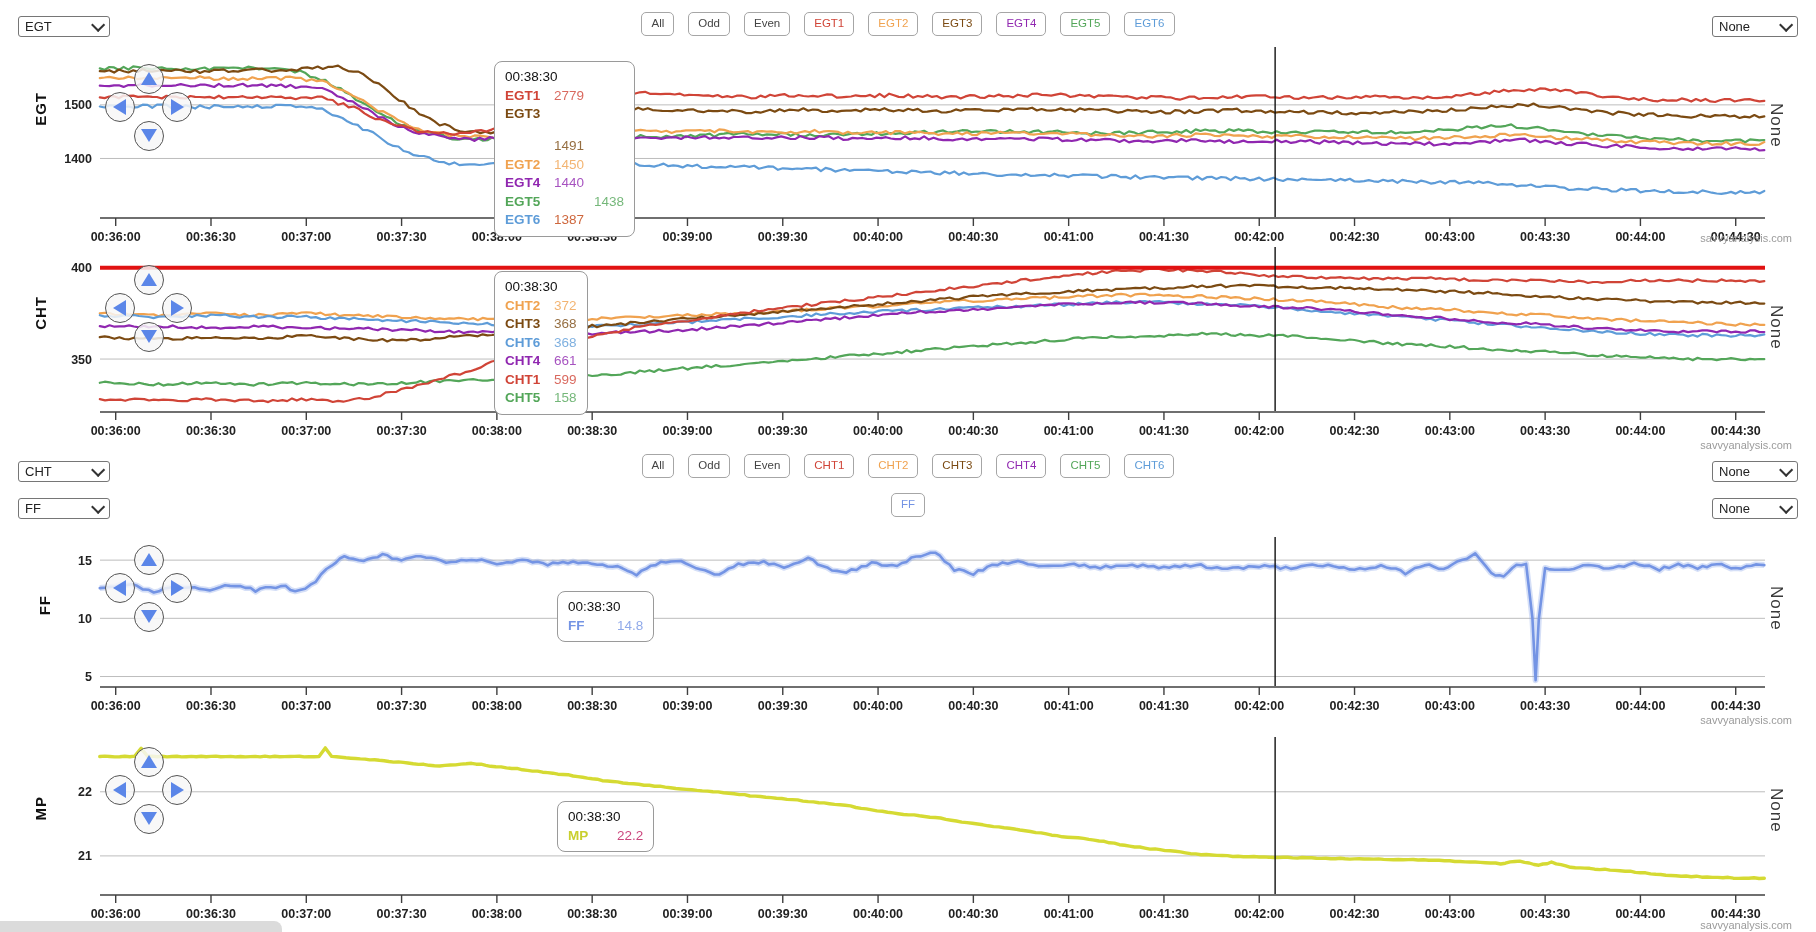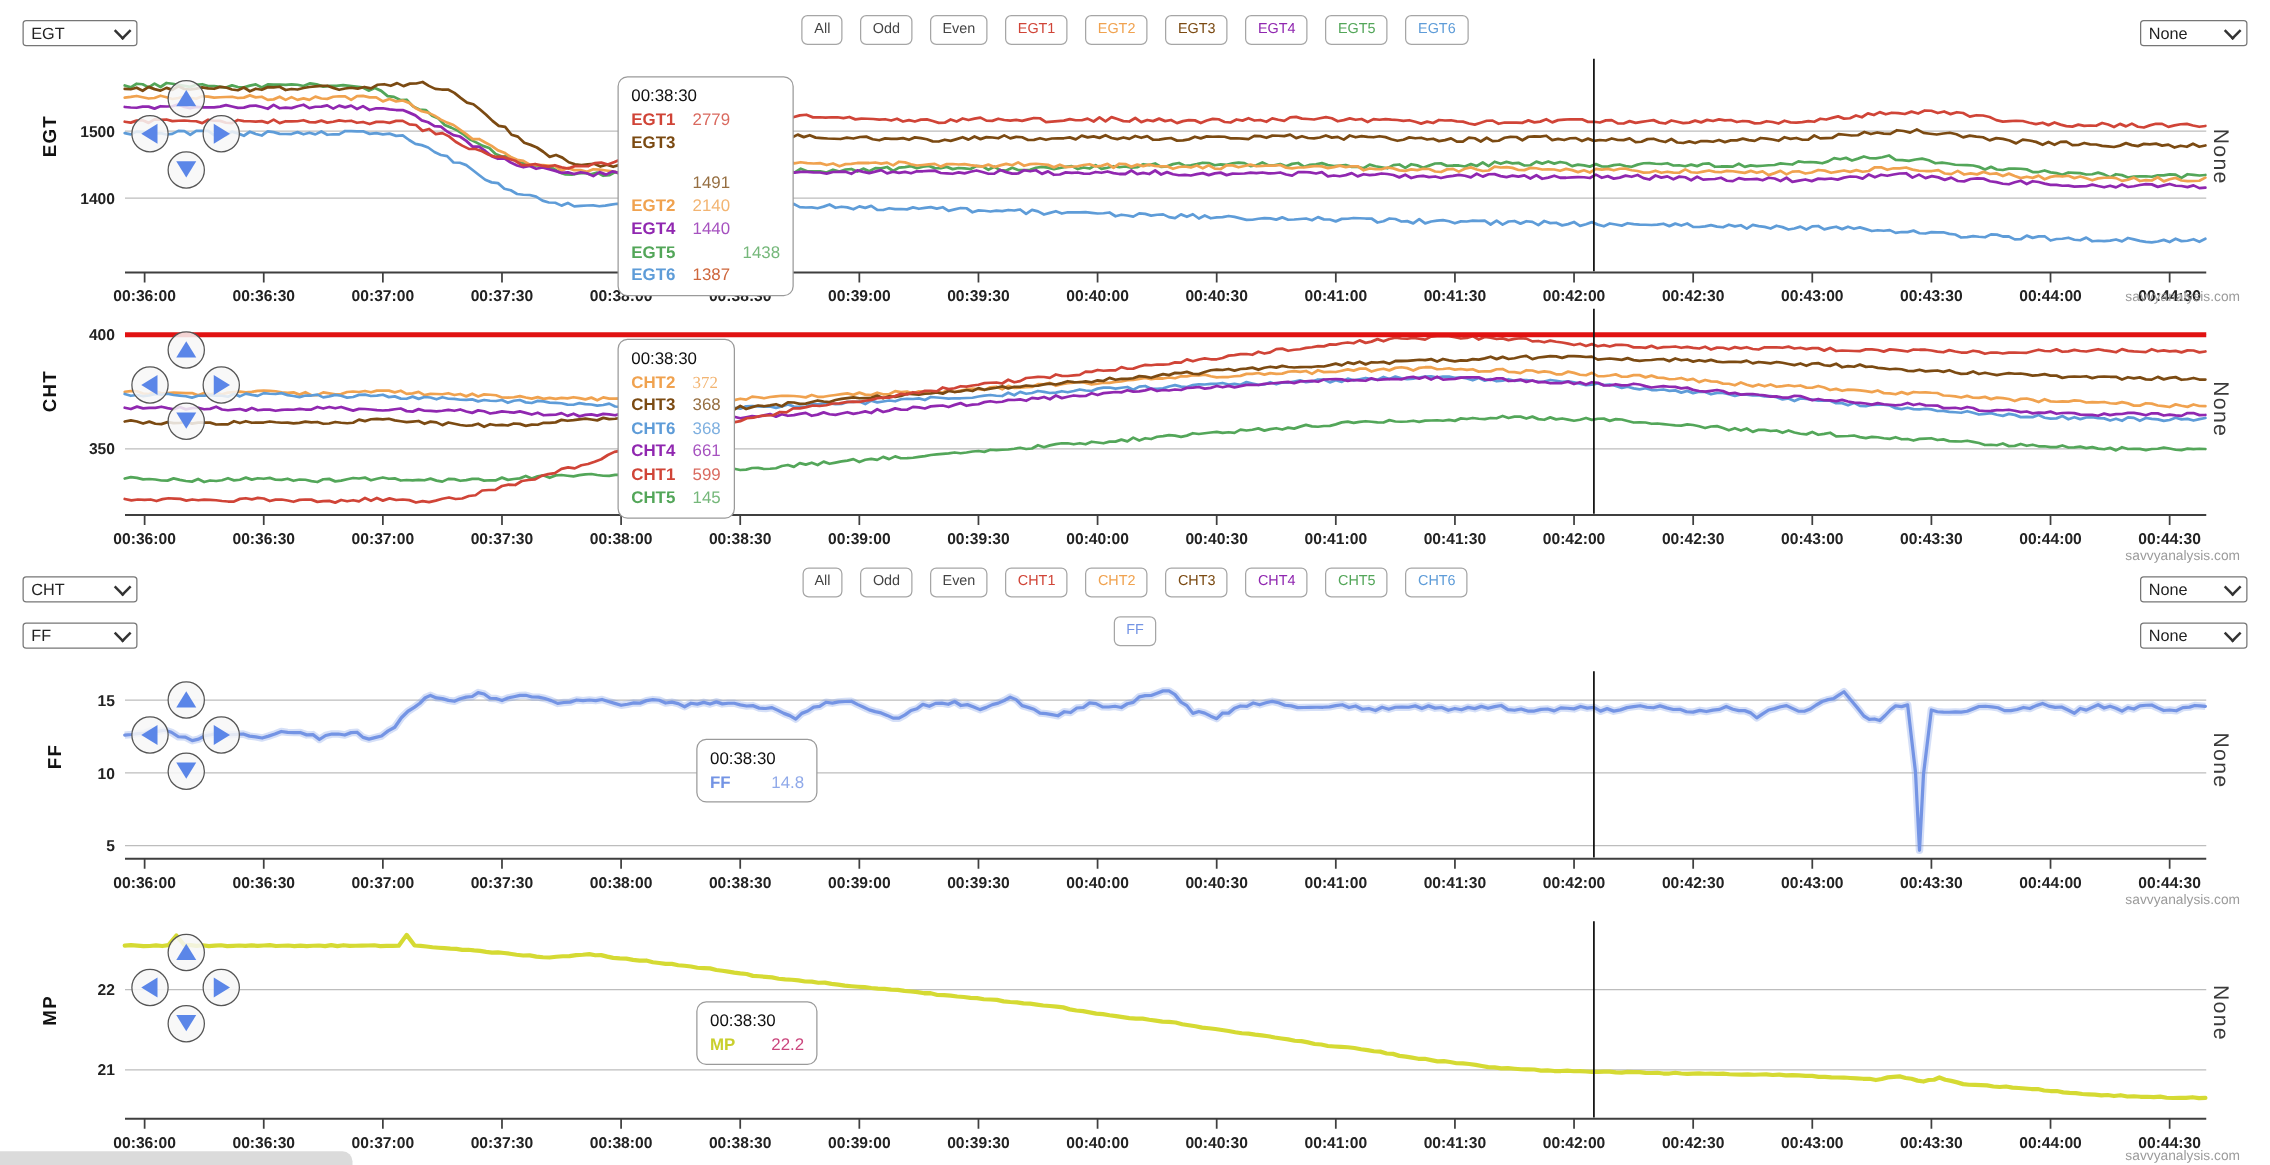--- a/index.html
+++ b/index.html
@@ -332,60 +332,60 @@
     <div class="tt-row">
       <span class="tt-name" style="color: rgb(208, 68, 55);">EGT1</span>
       <span class="tt-val" style="color: rgb(208, 68, 55);">2779</span>
     </div>
     <div class="tt-row">
       <span class="tt-name" style="color: rgb(123, 74, 18);">EGT3</span>
       <span class="tt-val" style="color: rgb(123, 74, 18); margin-top: 32px;">1491</span>
     </div>
     <div class="tt-row">
       <span class="tt-name" style="color: rgb(240, 162, 79);">EGT2</span>
-      <span class="tt-val" style="color: rgb(240, 162, 79);">2140</span>
+      <span class="tt-val" style="color: rgb(240, 162, 79);">1450</span>
     </div>
     <div class="tt-row">
       <span class="tt-name" style="color: rgb(144, 39, 176);">EGT4</span>
       <span class="tt-val" style="color: rgb(144, 39, 176);">1440</span>
     </div>
     <div class="tt-row">
       <span class="tt-name" style="color: rgb(83, 166, 89);">EGT5</span>
       <span class="tt-val" style="color: rgb(83, 166, 89); margin-left: 40px;">1438</span>
     </div>
     <div class="tt-row">
       <span class="tt-name" style="color: rgb(94, 156, 216);">EGT6</span>
       <span class="tt-val" style="color: #c2410c;">1387</span>
     </div>
   </div>
 <div class="tooltip" id="tt-cht" style="left:494px;top:271px;">
     <div class="tt-time">00:38:30</div>
     <div class="tt-row">
       <span class="tt-name" style="color: rgb(240, 162, 79);">CHT2</span>
-      <span class="tt-val" style="color: rgb(240, 162, 79); font-family: Liberation Serif, serif;">372</span>
+      <span class="tt-val" style="color: rgb(240, 162, 79);">372</span>
     </div>
     <div class="tt-row">
       <span class="tt-name" style="color: rgb(123, 74, 18);">CHT3</span>
       <span class="tt-val" style="color: rgb(123, 74, 18);">368</span>
     </div>
     <div class="tt-row">
       <span class="tt-name" style="color: rgb(94, 156, 216);">CHT6</span>
       <span class="tt-val" style="color: rgb(94, 156, 216);">368</span>
     </div>
     <div class="tt-row">
       <span class="tt-name" style="color: rgb(144, 39, 176);">CHT4</span>
       <span class="tt-val" style="color: rgb(144, 39, 176);">661</span>
     </div>
     <div class="tt-row">
       <span class="tt-name" style="color: rgb(208, 68, 55);">CHT1</span>
       <span class="tt-val" style="color: rgb(208, 68, 55);">599</span>
     </div>
     <div class="tt-row">
       <span class="tt-name" style="color: rgb(83, 166, 89);">CHT5</span>
-      <span class="tt-val" style="color: rgb(83, 166, 89);">145</span>
+      <span class="tt-val" style="color: rgb(83, 166, 89);">158</span>
     </div>
   </div>
 <div class="tooltip" id="tt-ff" style="left:557px;top:591px;">
     <div class="tt-time">00:38:30</div>
     <div class="tt-row">
       <span class="tt-name" style="color: rgb(116, 148, 228);">FF</span>
       <span class="tt-val" style="color: rgb(116, 148, 228);">14.8</span>
     </div>
   </div>
 <div class="tooltip" id="tt-mp" style="left:557px;top:801px;">

